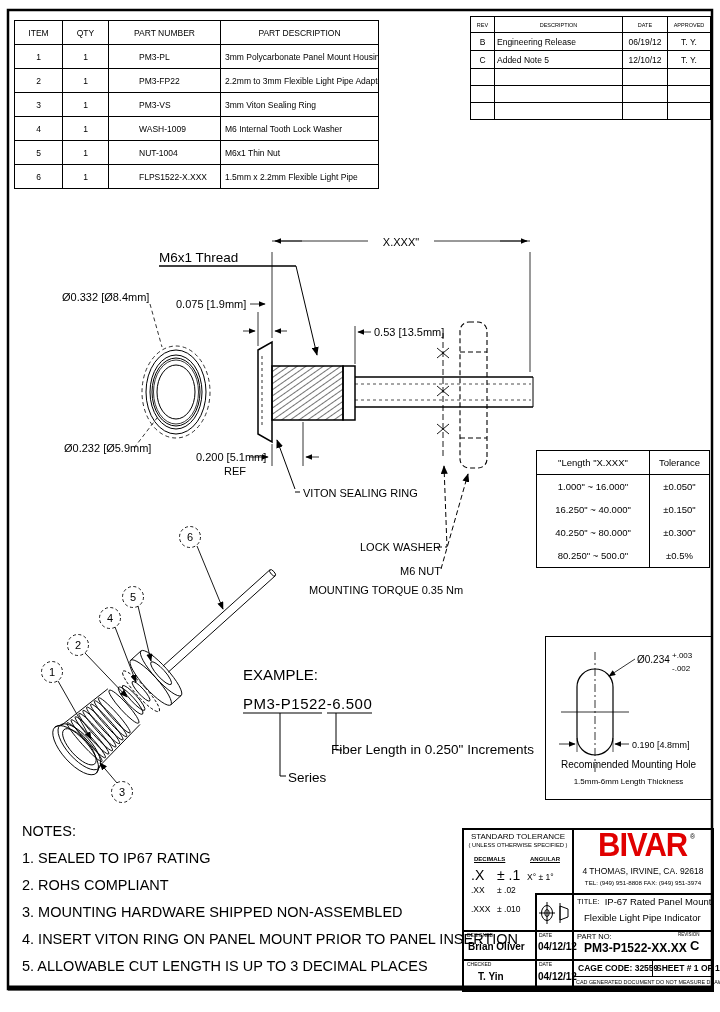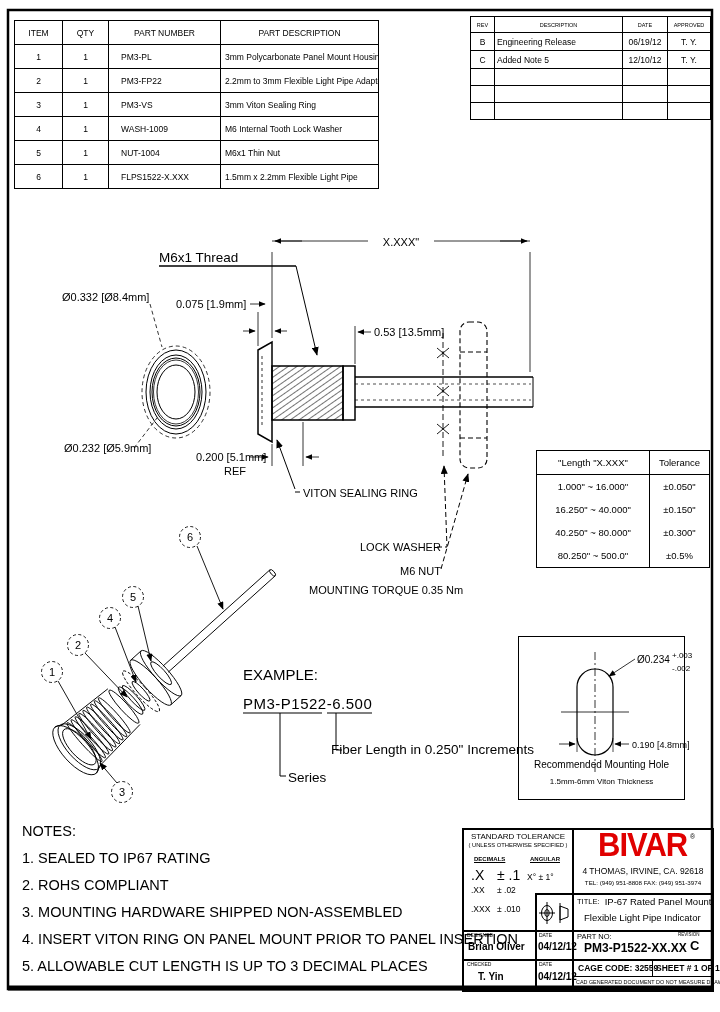--- a/index.html
+++ b/index.html
@@ -7,21 +7,21 @@
         font-family:"Liberation Sans",sans-serif;overflow:hidden}
   .abs{position:absolute}
   svg{display:block}
   table{border-collapse:collapse;table-layout:fixed}
   
   .parts{width:364px}
   .parts th,.parts td{border:1.5px solid #000;font-size:8.5px;font-weight:normal;
     height:23px;padding:0 4px;overflow:hidden;white-space:nowrap}
   .parts th{}
   .tc{text-align:center}.tl{text-align:left}
-  .parts td.pn{padding-left:12px}
+  .parts td.pn{padding-left:30px}
   
   .rev{width:240px}
   .rev th{border:1.5px solid #000;font-size:5.5px;font-weight:normal;height:13px;text-align:center}
   .rev td{border:1.5px solid #000;font-size:8.5px;height:16px;padding:0 2px;white-space:nowrap;overflow:hidden}
   
   .tol{width:174px;border:1px solid #000}
   .tol th{border-bottom:1px solid #000;font-size:9.5px;font-weight:normal;height:21px;text-align:center}
   .tol td{font-size:9.5px;height:21px;text-align:center;white-space:nowrap}
   .tol .c1{border-right:1px solid #000;width:110px}
   
@@ -346,23 +346,23 @@
       <td>±0.5%</td>
     </tr>
   </tbody>
     </table>
 
   <div class="ex abs" style="left:243px;top:666px">EXAMPLE:</div>
   <div class="ex abs" style="left:243px;top:695px;letter-spacing:0.5px">PM3-P1522-6.500</div>
   <div class="exs abs" style="left:331px;top:742px">Fiber Length in 0.250" Increments</div>
   <div class="exs abs" style="left:288px;top:770px">Series</div>
 
-  <div class="mbox abs" style="left:518px;top:636px;width:165px;height:162px">
+  <div class="mbox abs" style="left:545px;top:636px;width:165px;height:162px">
     <div class="mcap1 abs" style="top:122px">Recommended Mounting Hole</div>
-    <div class="mcap2 abs" style="top:140px">1.5mm-6mm Viton Thickness</div>
+    <div class="mcap2 abs" style="top:140px">1.5mm-6mm Length Thickness</div>
   </div>
 
   <div class="notes abs" style="left:22px;top:818px">
     <div>NOTES:</div>
     <div>1. SEALED TO IP67 RATING</div>
     <div>2. ROHS COMPLIANT</div>
     <div>3. MOUNTING HARDWARE SHIPPED NON-ASSEMBLED</div>
     <div>4. INSERT VITON RING ON PANEL MOUNT PRIOR TO PANEL INSERTION</div>
     <div>5. ALLOWABLE CUT LENGTH IS UP TO 3 DECIMAL PLACES</div>
   </div>

